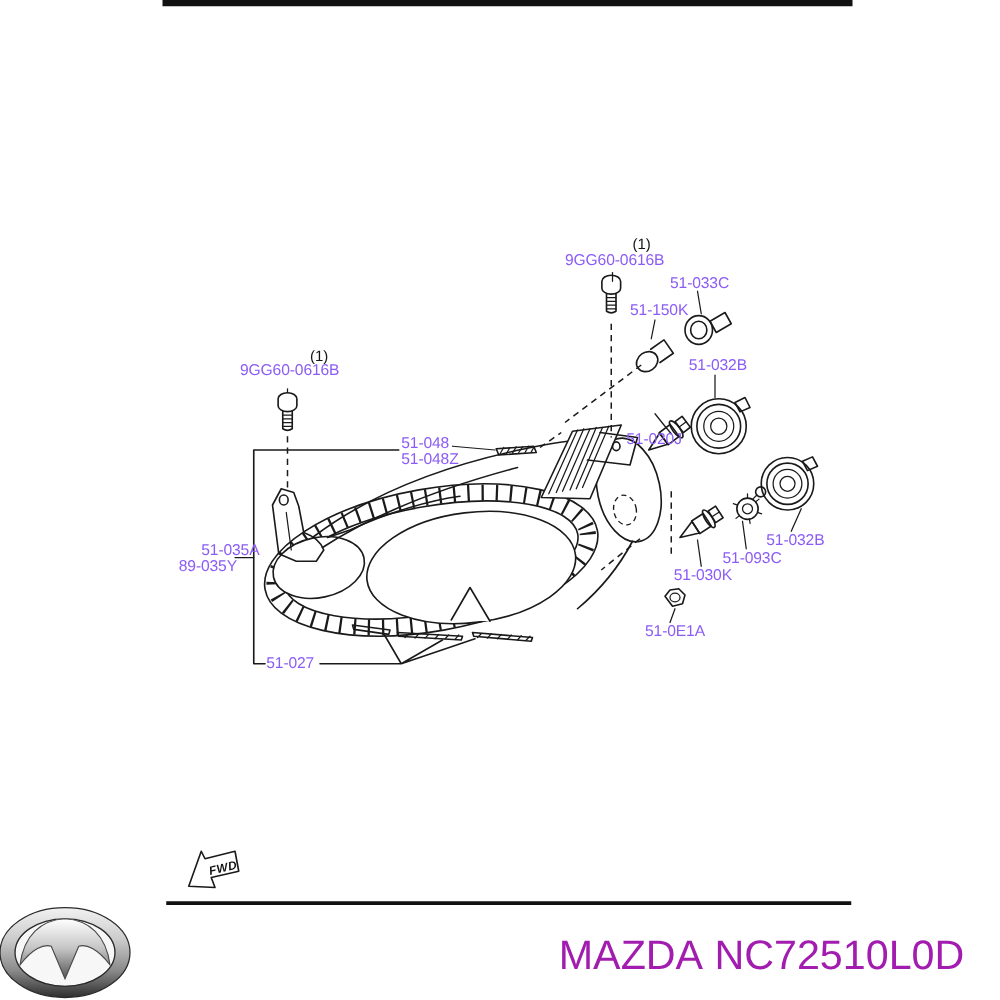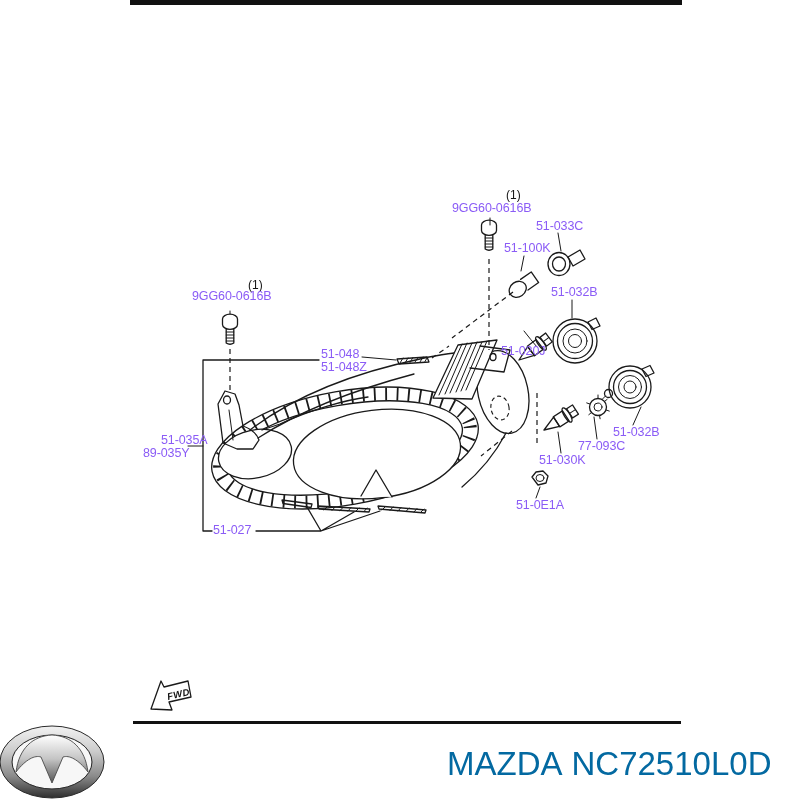--- a/index.html
+++ b/index.html
@@ -16,21 +16,21 @@
   #art .ln{stroke:#1a1a1a;fill:none;stroke-width:1.3;stroke-linecap:round;stroke-linejoin:round;}
   #art .thin{stroke:#1a1a1a;fill:none;stroke-width:1;stroke-linecap:round;}
   #art .dash{stroke:#1a1a1a;fill:none;stroke-width:1.2;stroke-dasharray:5 4;}
   #art .dashf{stroke:#1a1a1a;fill:none;stroke-width:1.1;stroke-dasharray:4 3;}
   #art .hatchring{stroke:#1a1a1a;fill:none;stroke-width:13;stroke-dasharray:1.8 9.5;}
   #art .wfill{fill:#ffffff;}
   #art .rule{fill:#111111;stroke:none;}
   #art .svgtext{fill:#111111;stroke:none;font:italic bold 9.5px "Liberation Sans", sans-serif;letter-spacing:.4px;}
   .brandline{
     position:absolute;left:447px;top:747px;font-size:33px;line-height:1;
-    color:#0369a1;white-space:nowrap;
+    color:#a21caf;white-space:nowrap;
   }
   .brandline .b{margin-right:9px;}
 </style>
 </head>
 <body>
 
 <svg id="art" width="800" height="800" viewBox="0 0 800 800">
   <defs>
     <linearGradient id="gring" x1="0" y1="0" x2="0" y2="1">
       <stop offset="0" stop-color="#f2f2f2"></stop>
@@ -187,30 +187,30 @@
   <g>
     <ellipse cx="52" cy="762" rx="40" ry="27" fill="#f7f7f7" stroke="#9a9a9a" stroke-width="0.8"></ellipse>
     <path fill="url(#gring)" fill-rule="evenodd" stroke="#2a2a2a" stroke-width="1" d="M0,762 a52,36 0 1 0 104,0 a52,36 0 1 0 -104,0 Z M12,762 a40,27 0 1 0 80,0 a40,27 0 1 0 -80,0 Z"></path>
     <path fill="url(#gwing)" stroke="#4a4a4a" stroke-width="0.9" d="M16,772 C19,748 33,736 52,735 C71,736 85,748 88,772 C78,759 69,755 63,757 L52,783 L41,757 C35,755 26,759 16,772 Z"></path>
   </g>
 </svg>
 
 <div class="qty" style="left:506px;top:189px;">(1)</div>
 <div class="label" style="left:452px;top:202px;">9GG60-0616B</div>
 <div class="label" style="left:536px;top:220px;text-align:center;">51-033C</div>
-<div class="label" style="left:504px;top:242px;">51-100K</div>
+<div class="label" style="left:504px;top:242px;">51-150K</div>
 <div class="label" style="left:551px;top:286px;">51-032B</div>
 <div class="label" style="left:501px;top:317px;margin-top:28px;">51-020J</div>
 <div class="qty" style="left:248px;top:279px;">(1)</div>
 <div class="label" style="left:192px;top:290px;">9GG60-0616B</div>
 <div class="label" style="left:321px;top:348px;">51-048</div>
 <div class="label" style="left:321px;top:361px;">51-048Z</div>
 <div class="label" style="left:143px;top:434px;padding-left:18px;">51-035A</div>
 <div class="label" style="left:143px;top:447px;">89-035Y</div>
 <div class="label" style="left:613px;top:426px;">51-032B</div>
-<div class="label" style="left:578px;top:440px;">77-093C</div>
+<div class="label" style="left:578px;top:440px;">51-093C</div>
 <div class="label" style="left:539px;top:454px;">51-030K</div>
 <div class="label" style="left:516px;top:499px;">51-0E1A</div>
 <div class="label" style="left:213px;top:524px;">51-027</div>
 
 <div class="brandline">
   <span class="b">MAZDA</span><span>NC72510L0D</span>
 </div>
 
 </body></html>

